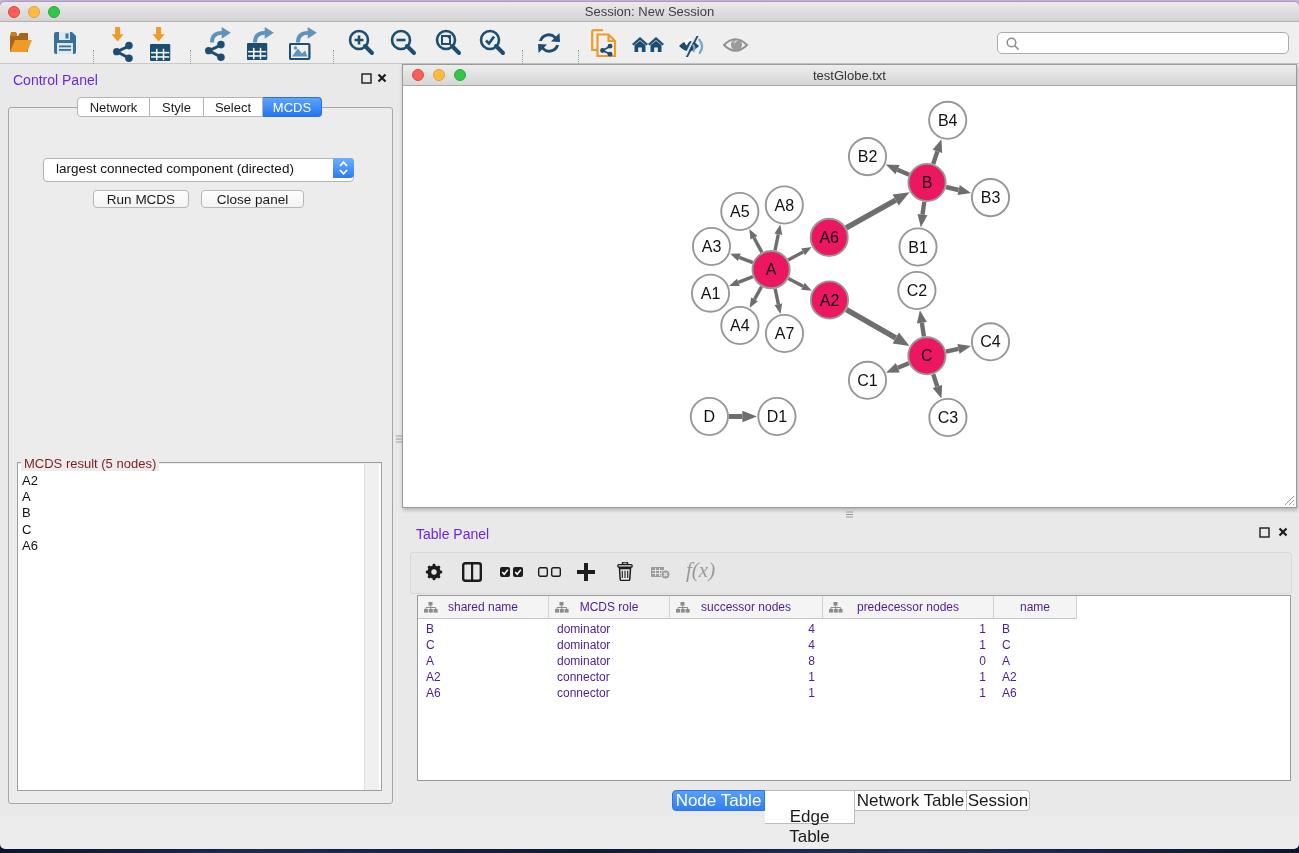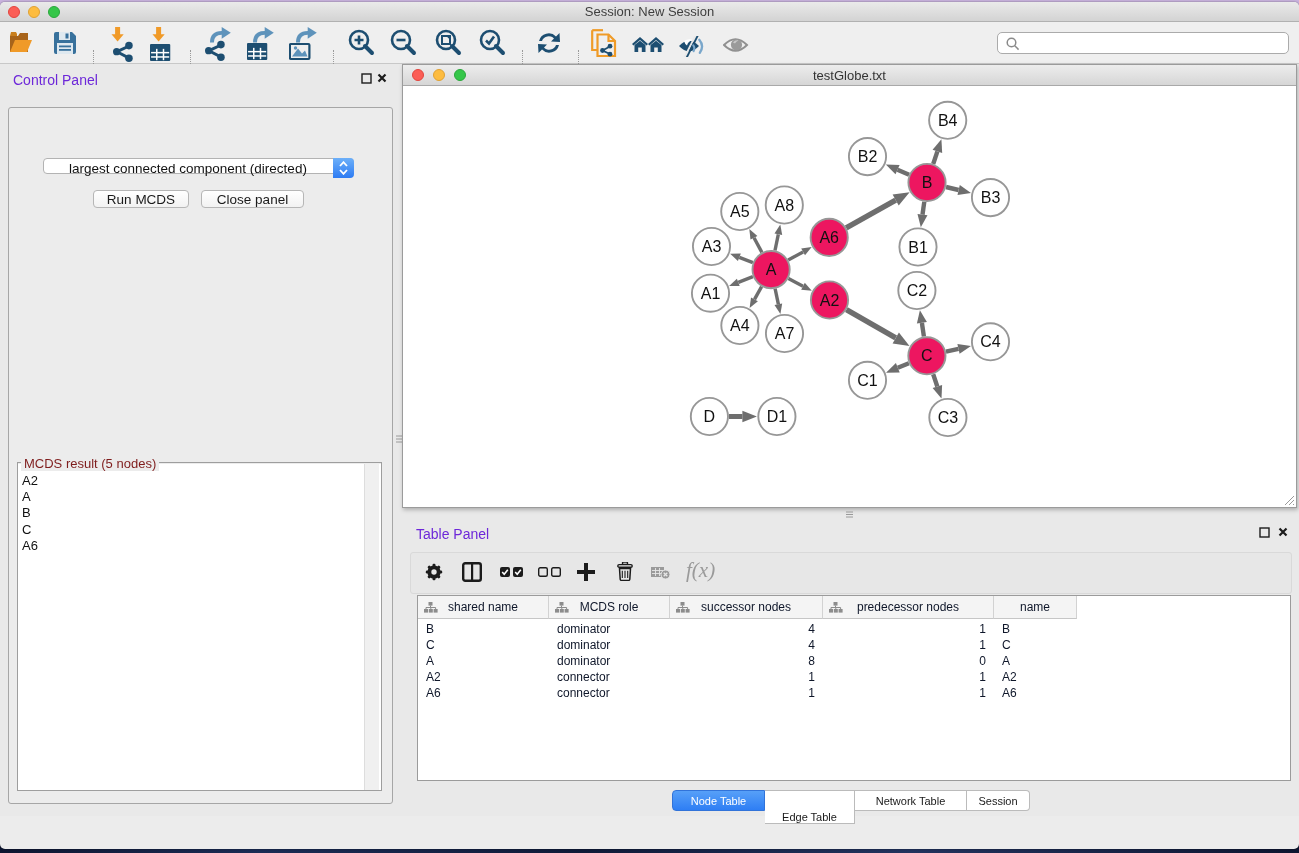--- a/index.html
+++ b/index.html
@@ -29,27 +29,27 @@
 .seg div:first-child{border-left:1px solid #b4b4b4;border-radius:4px 0 0 4px}
 .seg div:last-child{border-radius:0 4px 4px 0}
 .seg div.on{background:linear-gradient(#5ea4f8,#2276f2);border-color:#2d71d9;color:#fff}
 .macbtn{background:linear-gradient(#ffffff,#f2f2f2);border:1px solid #b6b6b6;border-radius:4px;
  font-size:13.5px;color:#1a1a1a;text-align:center}
 
 
 
 .iframe-tb{background:linear-gradient(#ededed,#d6d6d6);border-bottom:1px solid #a9a9a9}
 
-#ttable{left:417px;top:531px;width:874px;height:186px;background:#fff;border:1px solid #9b9b9b;font-size:12px;color:#0f172a}
+#ttable{left:417px;top:531px;width:874px;height:186px;background:#fff;border:1px solid #9b9b9b;font-size:12px;color:#4c1d95}
 .throw{display:flex;height:23px}
 .thc{background:#f4f4f4;border-right:1px solid #d2d2d2;border-bottom:1px solid #c6c6c6;display:flex;align-items:center;justify-content:center;position:relative}
 .tdrow{display:flex;height:16px;line-height:16px}
 .tdc{padding-left:8px}
 .num{text-align:right;padding-right:8px}
-.btab{display:flex;height:21px;font-size:11px;color:#1a1a1a}
+.btab{display:flex;height:21px;font-size:17px;color:#1a1a1a}
 .btab div{background:#fff;border:1px solid #bbb;border-left:none;line-height:20px;text-align:center;padding:0 10px}
 .btab div:first-child{border-left:1px solid #bbb;border-radius:4px 0 0 4px}
 .btab div:last-child{border-radius:0 4px 4px 0}
 .btab div.on{background:linear-gradient(#57a0f8,#2e7ef4);border-color:#3173d9;color:#fff}
 </style></head><body>
 <div id="desktop-bottom" class="abs"></div>
 <div id="win" class="abs">
     <div id="titlebar" class="abs">
       <div class="title">Session: New Session</div>
       <div class="tl r abs" style="left:8px"></div>
@@ -208,21 +208,27 @@
       </div>
     </div>
     <div id="mainbg" class="abs">
       <div id="cpanel" class="abs">
         <div class="paneltitle abs" style="left:13px;top:8px">Control Panel</div>
         <svg class="abs" style="left:361px;top:9px" width="26" height="11" viewBox="0 0 26 11">
           <rect x="1" y="1" width="9" height="9" fill="none" stroke="#1c1c1c" stroke-width="1.4"></rect>
           <path d="M17.5 1.5 L24.5 8.5 M24.5 1.5 L17.5 8.5" stroke="#1c1c1c" stroke-width="2.2"></path>
         </svg>
         <div id="cpbox" class="abs"></div>
-        <div class="abs" style="left:43px;top:94px;width:311px;height:16px;background:#fff;border:1px solid #b3b3b3;border-radius:4px;font-size:13.5px;color:#111;line-height:19px;padding-left:25px">largest connected component (directed)<div class="abs" style="right:-1px;top:-1px;width:21px;height:20px;border-radius:0 4px 4px 0;background:linear-gradient(#6db0f9,#2d7bf3)">
+        <div class="seg abs" style="left:77px;top:33px;width:245px">
+          <div style="width:73px">Network</div>
+          <div style="width:54px">Style</div>
+          <div style="width:59px">Select</div>
+          <div class="on" style="width:59px">MCDS</div>
+        </div>
+        <div class="abs" style="left:43px;top:94px;width:311px;height:24px;background:#fff;border:1px solid #b3b3b3;border-radius:4px;font-size:13.5px;color:#111;line-height:19px;padding-left:12px">largest connected component (directed)<div class="abs" style="right:-1px;top:-1px;width:21px;height:20px;border-radius:0 4px 4px 0;background:linear-gradient(#6db0f9,#2d7bf3)">
             <svg width="11" height="14" viewBox="0 0 11 14" style="position:absolute;left:5px;top:3px">
               <path d="M2 5 L5.5 1.2 L9 5" stroke="#fff" stroke-width="1.8" fill="none"></path>
               <path d="M2 9 L5.5 12.8 L9 9" stroke="#fff" stroke-width="1.8" fill="none"></path>
             </svg>
           </div></div>
         <div class="macbtn abs" style="left:93px;top:126px;width:96px;height:18px;line-height:17px">Run MCDS</div>
         <div class="macbtn abs" style="left:201px;top:126px;width:103px;height:18px;line-height:17px">Close panel</div>
         <div class="abs" style="left:17px;top:398px;width:365px;height:329px;border:1px solid #9e9e9e">
           <div class="abs" style="left:0px;top:1px;width:363px;height:326px;background:#fff">
             <div style="font-size:13px;color:#111;padding:9px 0 0 4px;line-height:16.2px">A2<br>A<br>B<br>C<br>A6</div>

